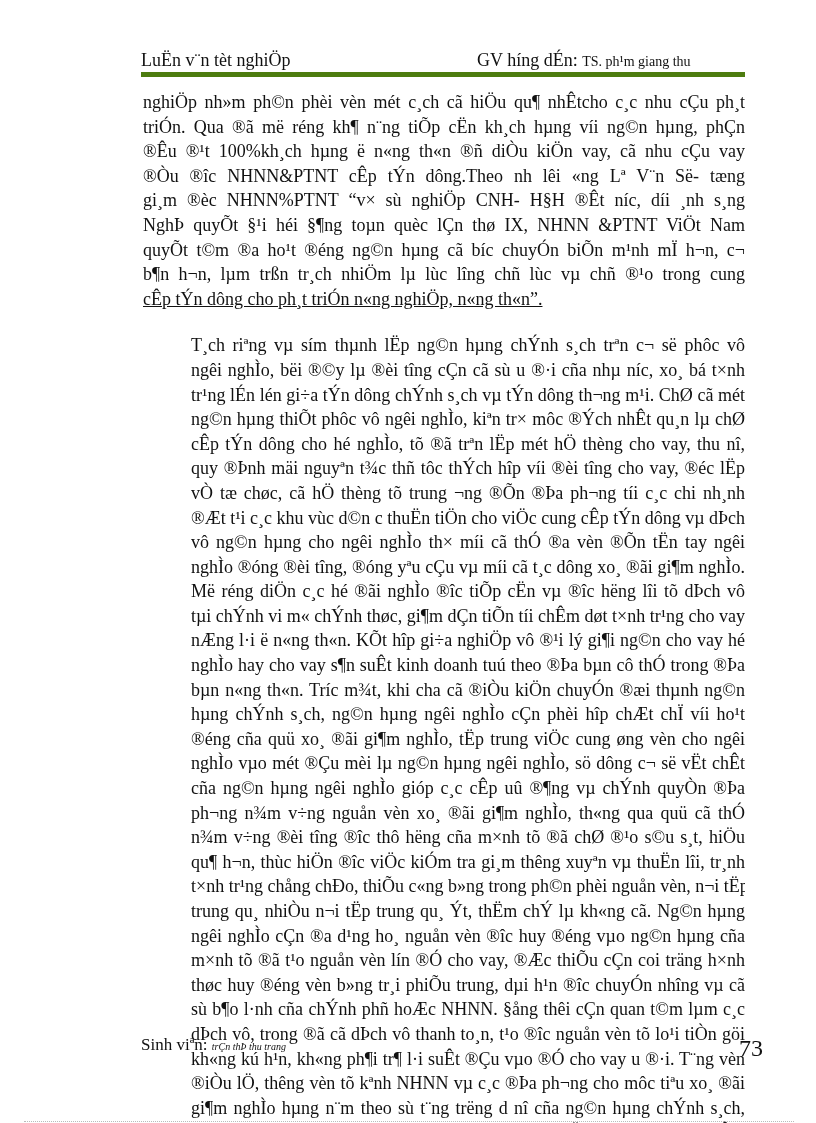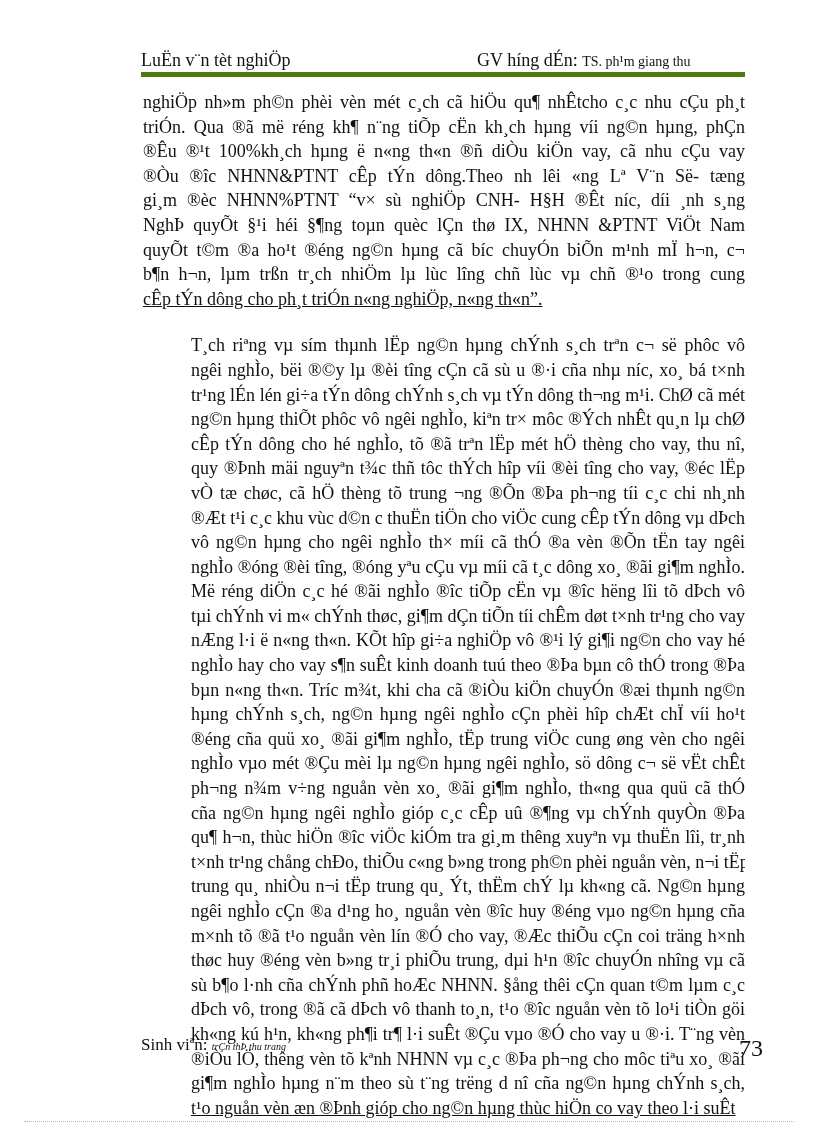--- a/index.html
+++ b/index.html
@@ -58,22 +58,23 @@
       <span class="line">vô ng©n hµng cho ng­êi nghÌo th× míi cã thÓ ®­a vèn ®Õn tËn tay ng­êi</span>
       <span class="line">nghÌo ®óng ®èi t­îng, ®óng yªu cÇu vµ míi cã t¸c dông xo¸ ®ãi gi¶m nghÌo.</span>
       <span class="line">Më réng diÖn c¸c hé ®ãi nghÌo ®­îc tiÕp cËn vµ ®­îc h­ëng lîi tõ dÞch vô</span>
       <span class="line">tµi chÝnh vi m« chÝnh thøc, gi¶m dÇn tiÕn tíi chÊm døt t×nh tr¹ng cho vay</span>
       <span class="line">nÆng l·i ë n«ng th«n. KÕt hîp gi÷a nghiÖp vô ®¹i lý gi¶i ng©n cho vay hé</span>
       <span class="line">nghÌo hay cho vay s¶n suÊt kinh doanh tuú theo ®Þa bµn cô thÓ trong ®Þa</span>
       <span class="line">bµn n«ng th«n. Tr­íc m¾t, khi ch­a cã ®iÒu kiÖn chuyÓn ®æi thµnh ng©n</span>
       <span class="line">hµng chÝnh s¸ch, ng©n hµng ng­êi nghÌo cÇn phèi hîp chÆt chÏ víi ho¹t</span>
       <span class="line">®éng cña quü xo¸ ®ãi gi¶m nghÌo, tËp trung viÖc cung øng vèn cho ng­êi</span>
       <span class="line">nghÌo vµo mét ®Çu mèi lµ ng©n hµng ng­êi nghÌo, sö dông c¬ së vËt chÊt</span>
+      <span class="line">cña ng©n hµng ng­êi nghÌo gióp c¸c cÊp uû ®¶ng vµ chÝnh quyÒn ®Þa</span>
       <span class="line">ph­¬ng n¾m v÷ng nguån vèn xo¸ ®ãi gi¶m nghÌo, th«ng qua quü cã thÓ</span>
-      <span class="line">cña ng©n hµng ng­êi nghÌo gióp c¸c cÊp uû ®¶ng vµ chÝnh quyÒn ®Þa</span>
+      <span class="line">n¾m v÷ng ®èi t­îng ®­îc thô h­ëng cña m×nh tõ ®ã chØ ®¹o s©u s¸t, hiÖu</span>
       <span class="line">qu¶ h¬n, thùc hiÖn ®­îc viÖc kiÓm tra gi¸m th­êng xuyªn vµ thuËn lîi, tr¸nh</span>
       <span class="line">t×nh tr¹ng chång chÐo, thiÕu c«ng b»ng trong ph©n phèi nguån vèn, n¬i tËp</span>
       <span class="line">trung qu¸ nhiÒu n¬i tËp trung qu¸ Ýt, thËm chÝ lµ kh«ng cã. Ng©n hµng</span>
       <span class="line">ng­êi nghÌo cÇn ®a d¹ng ho¸ nguån vèn ®­îc huy ®éng vµo ng©n hµng cña</span>
       <span class="line">m×nh tõ ®ã t¹o nguån vèn lín ®Ó cho vay, ®Æc thiÕu cÇn coi träng h×nh</span>
       <span class="line">thøc huy ®éng vèn b»ng tr¸i phiÕu trung, dµi h¹n ®­îc chuyÓn nh­îng vµ cã</span>
       <span class="line">sù b¶o l·nh cña chÝnh phñ hoÆc NHNN. §ång thêi cÇn quan t©m lµm c¸c</span>
       <span class="line">dÞch vô, trong ®ã cã dÞch vô thanh to¸n, t¹o ®­îc nguån vèn tõ lo¹i tiÒn göi</span>
       <span class="line">kh«ng kú h¹n, kh«ng ph¶i tr¶ l·i suÊt ®Çu vµo ®Ó cho vay ­u ®·i. T¨ng vèn</span>
       <span class="line">®iÒu lÖ, th­êng vèn tõ kªnh NHNN vµ c¸c ®Þa ph­¬ng cho môc tiªu xo¸ ®ãi</span>

